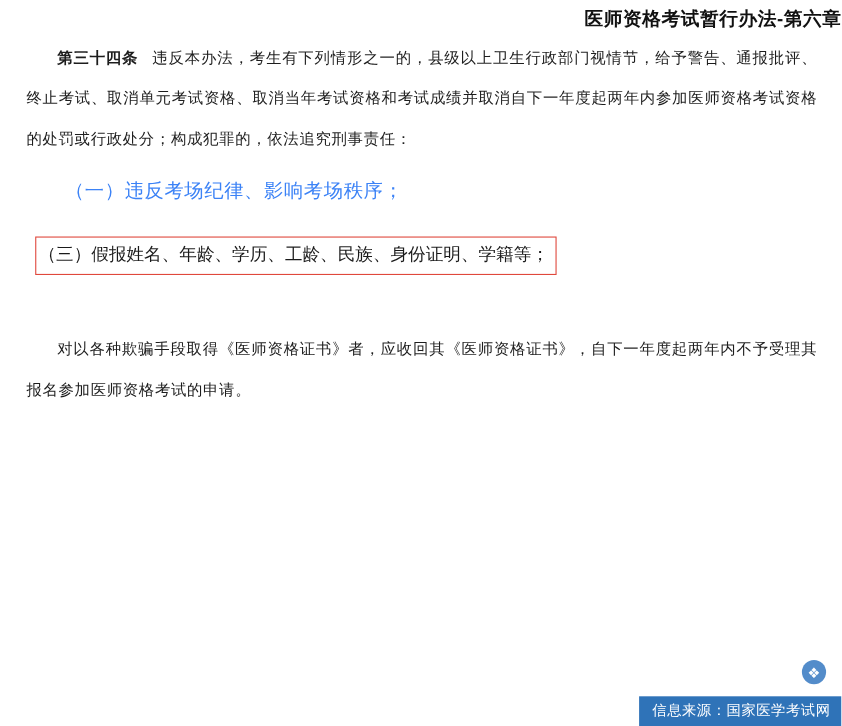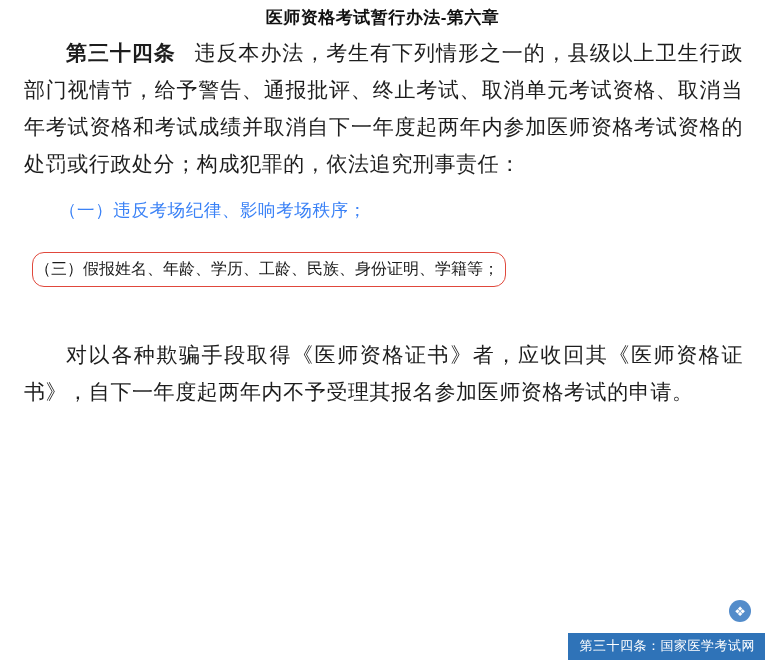--- a/index.html
+++ b/index.html
@@ -15,35 +15,35 @@
     position: relative;
     overflow: hidden;
   }
   .page {
     position: relative;
     width: 765px;
     height: 660px;
     box-sizing: border-box;
   }
   .doc-title {
-    text-align: center;
+    text-align: right;
     font-weight: bold;
     font-size: 17px;
     letter-spacing: 0.5px;
     padding-top: 6px;
     padding-bottom: 6px;
     color: #111111;
     font-family: "Liberation Sans", "DejaVu Sans", sans-serif;
   }
   .body-wrap {
     padding: 0 22px 0 24px;
   }
   p.para {
     margin: 0 0 0 0;
-    font-size: 21px;
+    font-size: 14px;
     line-height: 37px;
     text-align: justify;
     text-justify: inter-ideograph;
     letter-spacing: 0.6px;
     color: #1d1d1d;
   }
   p.indent {
     text-indent: 2em;
   }
   .lead {
@@ -56,26 +56,27 @@
     text-indent: 2em;
     margin: 0;
     color: #3b82f6;
   }
   .item-row {
     position: relative;
   }
   .boxed {
     display: inline-block;
     border: 1.6px solid #e0483c;
-    border-radius: 12px;
+    border-radius: 0;
     padding: 1px 6px 2px 2px;
     margin-left: 8px;
     text-indent: 0;
     line-height: 30px;
     box-sizing: border-box;
+    font-family: Liberation Mono, monospace;
   }
   .gap-sm { height: 9px; }
   .gap-md { height: 14px; }
   .gap-lg { height: 18px; }
 
   
   .watermark {
     position: absolute;
     right: 14px;
     bottom: 38px;
@@ -155,15 +156,15 @@
     <div class="gap-sm"></div>
 
     <p class="para indent">对以各种欺骗手段取得《医师资格证书》者，应收回其《医师资格证书》，自下一年度起两年内不予受理其报名参加医师资格考试的申请。</p>
 
   </div>
 
   <div class="watermark">
     <span class="wm-logo">❖</span>
   </div>
 
-  <div class="source-bar">第三十四条：国家医学考试网</div>
+  <div class="source-bar">信息来源：国家医学考试网</div>
 
 </div>
 
 </body></html>

